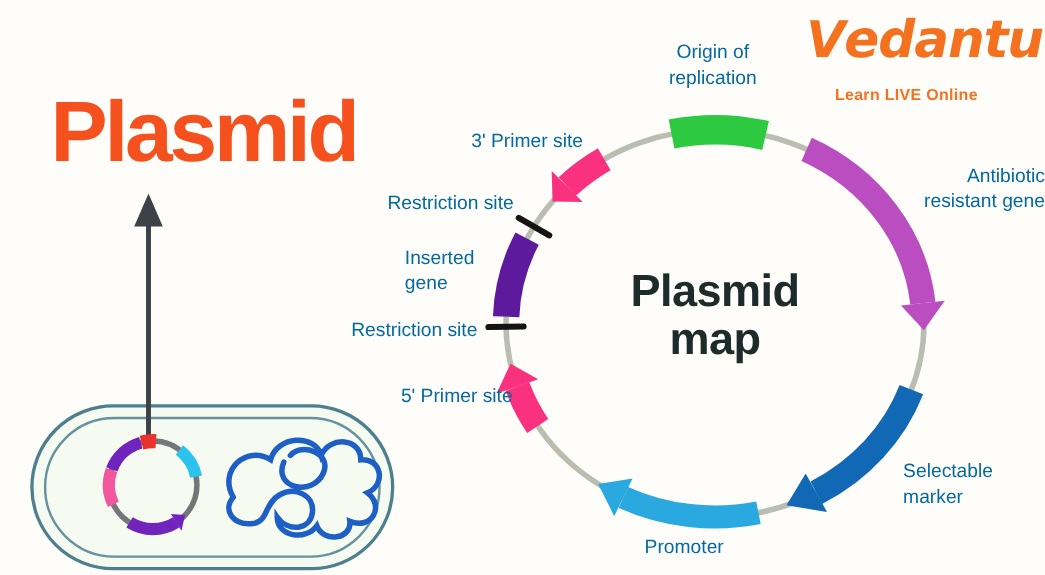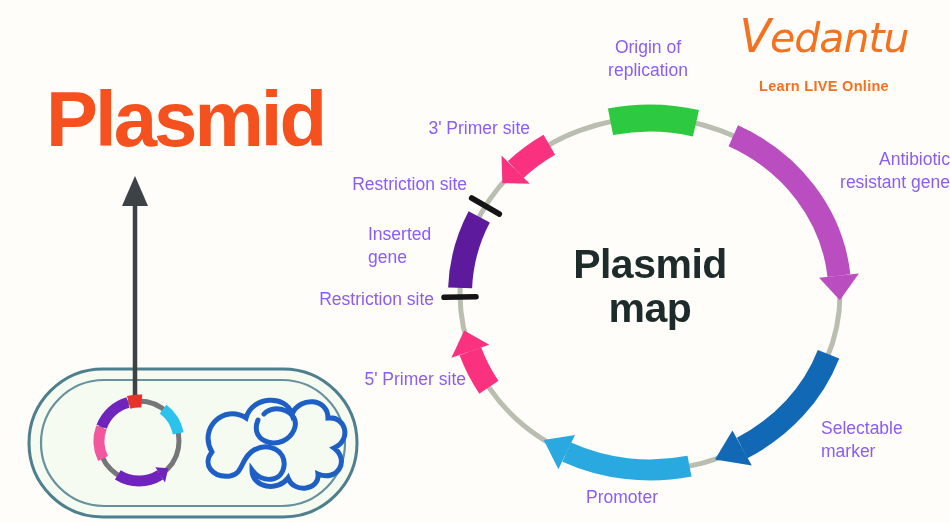--- a/index.html
+++ b/index.html
@@ -11,36 +11,36 @@
   .canvas{position:absolute;inset:0;width:950px;height:523px;}
   #gfx{position:absolute;left:0;top:0;}
   .title{
     position:absolute;left:46px;top:80px;margin:0;
     font-family:"Liberation Sans",sans-serif;
     font-size:78px;font-weight:bold;letter-spacing:-3px;line-height:1;
     color:#f4511e;
   }
   .logo{position:absolute;left:733px;top:10px;width:182px;text-align:center;color:#f4711f;}
   .logo-word{
-    font-family:"DejaVu Sans",sans-serif;font-style:italic;font-weight:normal;
-    font-size:41px;letter-spacing:-1px;line-height:1.15;
+    font-family:"DejaVu Sans",sans-serif;font-style:italic;font-weight:bold;
+    font-size:47px;letter-spacing:-1px;line-height:1.15;
   }
   .logo-word::first-letter{font-size:46px;}
   .logo-tagline{font-size:14.5px;font-weight:bold;letter-spacing:.3px;margin-top:15px;
     font-family:"Liberation Sans",sans-serif;}
   .lbl{
-    position:absolute;font-size:17.5px;line-height:1.32;color:#8b5cf6;
+    position:absolute;font-size:17.5px;line-height:1.32;color:#0369a1;
     white-space:pre-line;
   }
   #lbl-origin{left:573px;top:36px;width:150px;text-align:center;}
   #lbl-primer3{left:398px;top:117px;width:132px;text-align:right;}
   #lbl-restriction1{left:340px;top:173px;width:127px;text-align:right;}
   #lbl-inserted{left:368px;top:207px;width:80px;text-align:left;margin-top:16px;}
   #lbl-restriction2{left:308px;top:288px;width:126px;text-align:right;}
-  #lbl-primer5{left:353px;top:368px;width:113px;text-align:right;}
+  #lbl-primer5{left:353px;top:348px;width:113px;text-align:right;}
   #lbl-promoter{left:568px;top:486px;width:108px;text-align:center;}
   #lbl-selectable{left:821px;top:417px;width:112px;text-align:left;}
   #lbl-antibiotic{left:830px;top:148px;width:120px;text-align:right;}
   .center-label{
     position:absolute;left:545px;top:242px;width:210px;text-align:center;
     font-size:41px;font-weight:bold;line-height:1.08;letter-spacing:-.5px;
     color:#1d2c2b;white-space:pre-line;
   }
 </style>
 </head>

